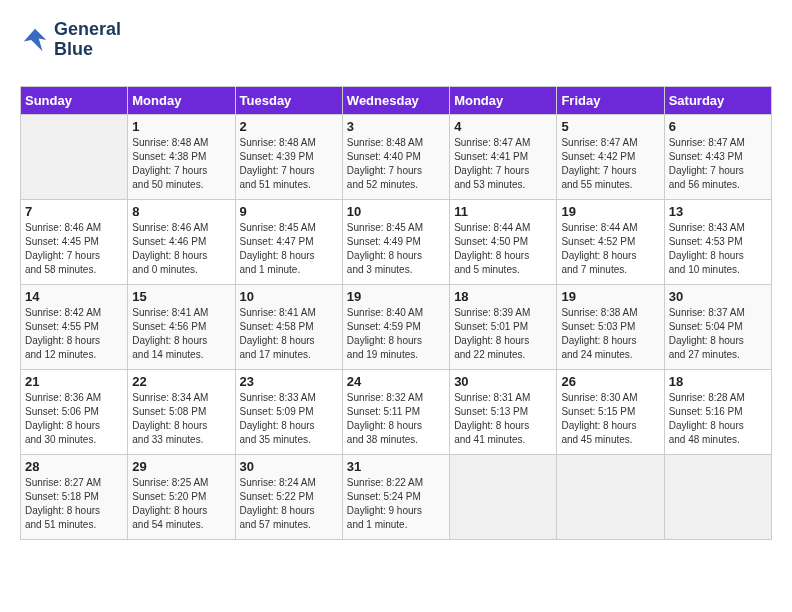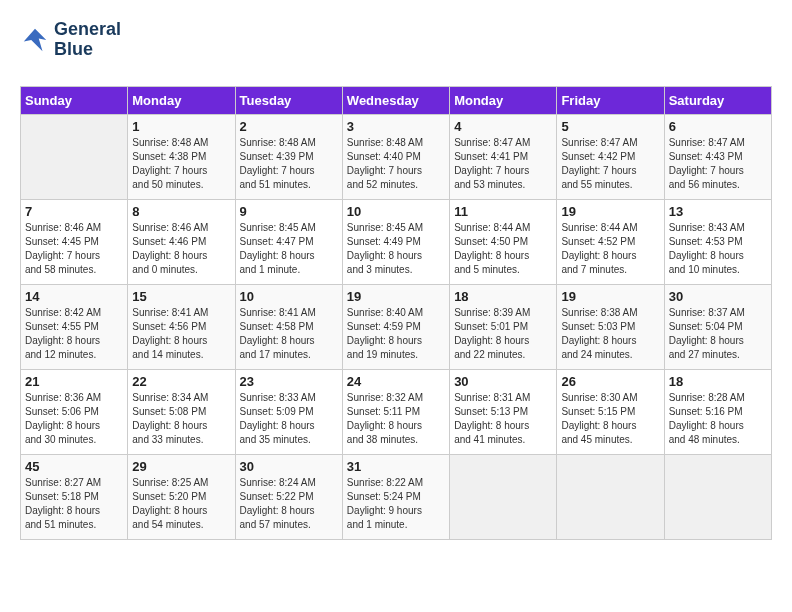--- a/index.html
+++ b/index.html
@@ -231,21 +231,21 @@
           <span class="day-num">26</span>
           <div class="day-info">Sunrise: 8:30 AM<br>Sunset: 5:15 PM<br>Daylight: 8 hours<br>and 45 minutes.</div>
         </td>
         <td>
           <span class="day-num">18</span>
           <div class="day-info">Sunrise: 8:28 AM<br>Sunset: 5:16 PM<br>Daylight: 8 hours<br>and 48 minutes.</div>
         </td>
       </tr>
       <tr>
         <td>
-          <span class="day-num">45</span>
+          <span class="day-num">28</span>
           <div class="day-info">Sunrise: 8:27 AM<br>Sunset: 5:18 PM<br>Daylight: 8 hours<br>and 51 minutes.</div>
         </td>
         <td>
           <span class="day-num">29</span>
           <div class="day-info">Sunrise: 8:25 AM<br>Sunset: 5:20 PM<br>Daylight: 8 hours<br>and 54 minutes.</div>
         </td>
         <td>
           <span class="day-num">30</span>
           <div class="day-info">Sunrise: 8:24 AM<br>Sunset: 5:22 PM<br>Daylight: 8 hours<br>and 57 minutes.</div>
         </td>

